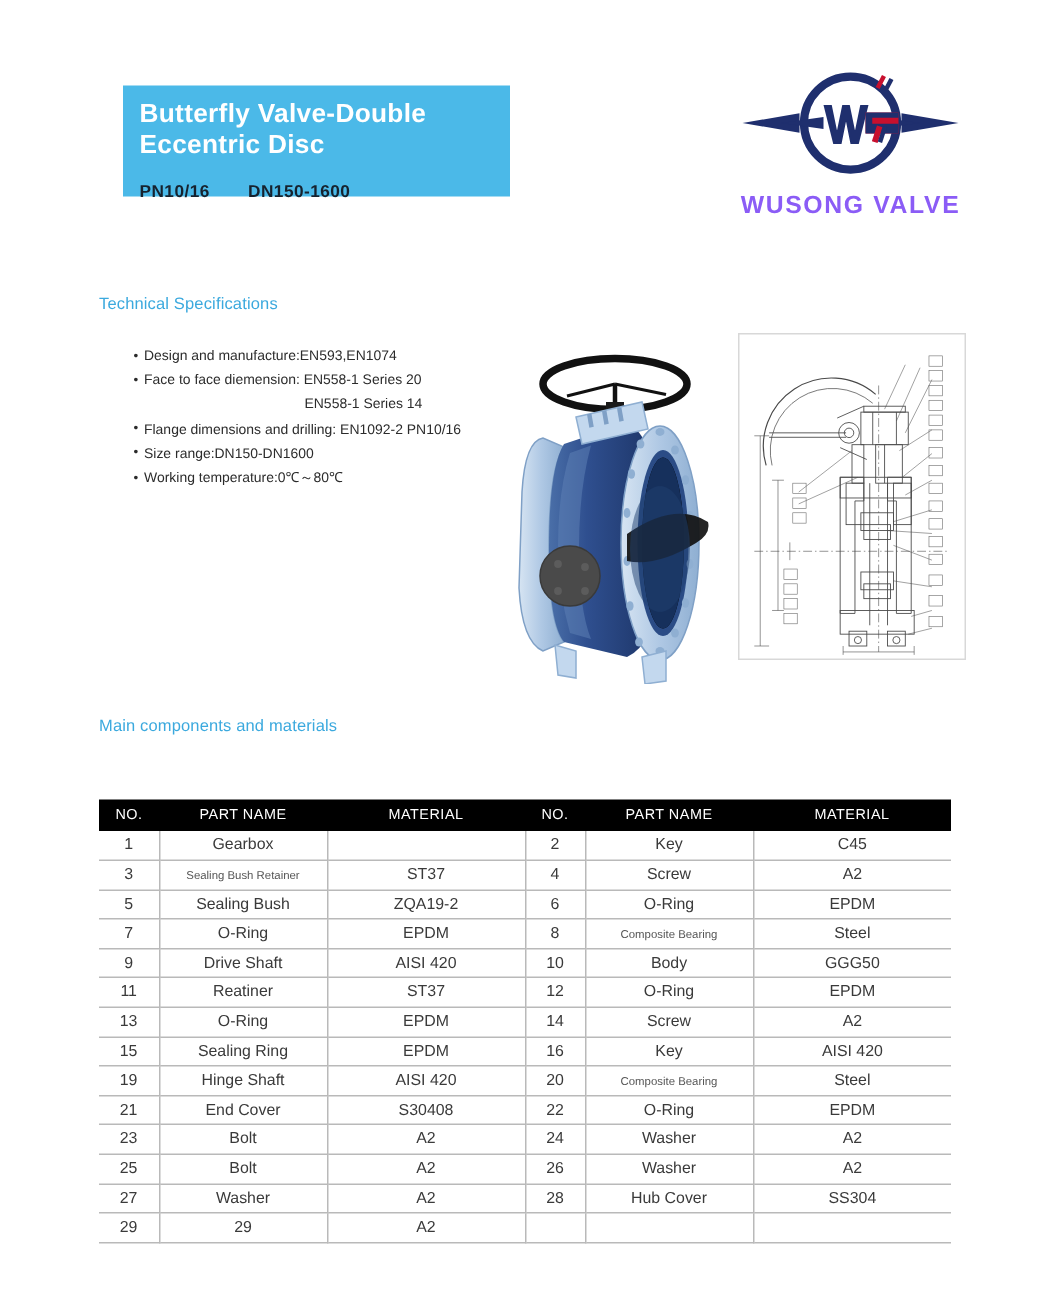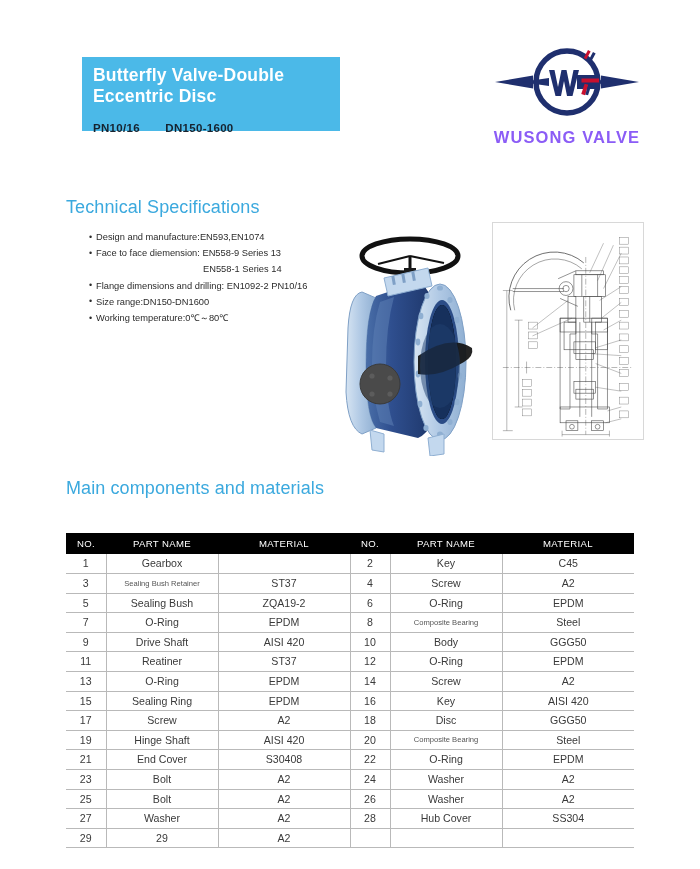--- a/index.html
+++ b/index.html
@@ -61,21 +61,21 @@
     color: #8b5cf6;
     font-size: 16.5px;
     font-weight: bold;
     letter-spacing: 1.1px;
   }
 
   
   .section-heading {
     position: absolute;
     color: #3BA9DE;
-    font-size: 18px;
+    font-size: 11px;
     letter-spacing: 0.1px;
     white-space: nowrap;
   }
   #heading-specs { left: 66px; top: 197px; }
   #heading-components { left: 66px; top: 478px; }
 
   
   .spec-list {
     position: absolute;
     left: 66px; top: 229px;
@@ -192,21 +192,21 @@
       <rect x="104" y="8" width="3" height="9" transform="rotate(28 105 12)" fill="#1F2F6E"></rect>
     </svg>
     <div class="logo-word">WUSONG VALVE</div>
   </div>
 </div>
 
 <div class="section-heading" id="heading-specs">Technical Specifications</div>
 
 <div class="spec-list">
   <div class="spec-item"><span>Design and manufacture:EN593,EN1074</span></div>
-  <div class="spec-item"><span>Face to face diemension: EN558-9 Series 13</span><span class="cont">EN558-1 Series 14</span></div>
+  <div class="spec-item"><span>Face to face diemension: EN558-1 Series 20</span><span class="cont">EN558-1 Series 14</span></div>
   <div class="spec-item"><span>Flange dimensions and drilling: EN1092-2 PN10/16</span></div>
   <div class="spec-item"><span>Size range:DN150-DN1600</span></div>
   <div class="spec-item"><span>Working temperature:0℃～80℃</span></div>
 </div>
 
 <svg class="valve-photo" viewBox="0 0 160 240">
   <defs>
     <linearGradient id="bodyGrad" x1="0" y1="0" x2="1" y2="0">
       <stop offset="0%" stop-color="#4A6FA8"></stop>
       <stop offset="35%" stop-color="#2F4F8F"></stop>
@@ -457,28 +457,20 @@
       </tr>
       <tr>
         <td>15</td>
         <td>Sealing Ring</td>
         <td>EPDM</td>
         <td>16</td>
         <td>Key</td>
         <td class=" last-col">AISI 420</td>
       </tr>
       <tr>
-        <td>17</td>
-        <td>Screw</td>
-        <td>A2</td>
-        <td>18</td>
-        <td>Disc</td>
-        <td class=" last-col">GGG50</td>
-      </tr>
-      <tr>
         <td>19</td>
         <td>Hinge Shaft</td>
         <td>AISI 420</td>
         <td>20</td>
         <td class="small">Composite Bearing</td>
         <td class=" last-col">Steel</td>
       </tr>
       <tr>
         <td>21</td>
         <td>End Cover</td>

